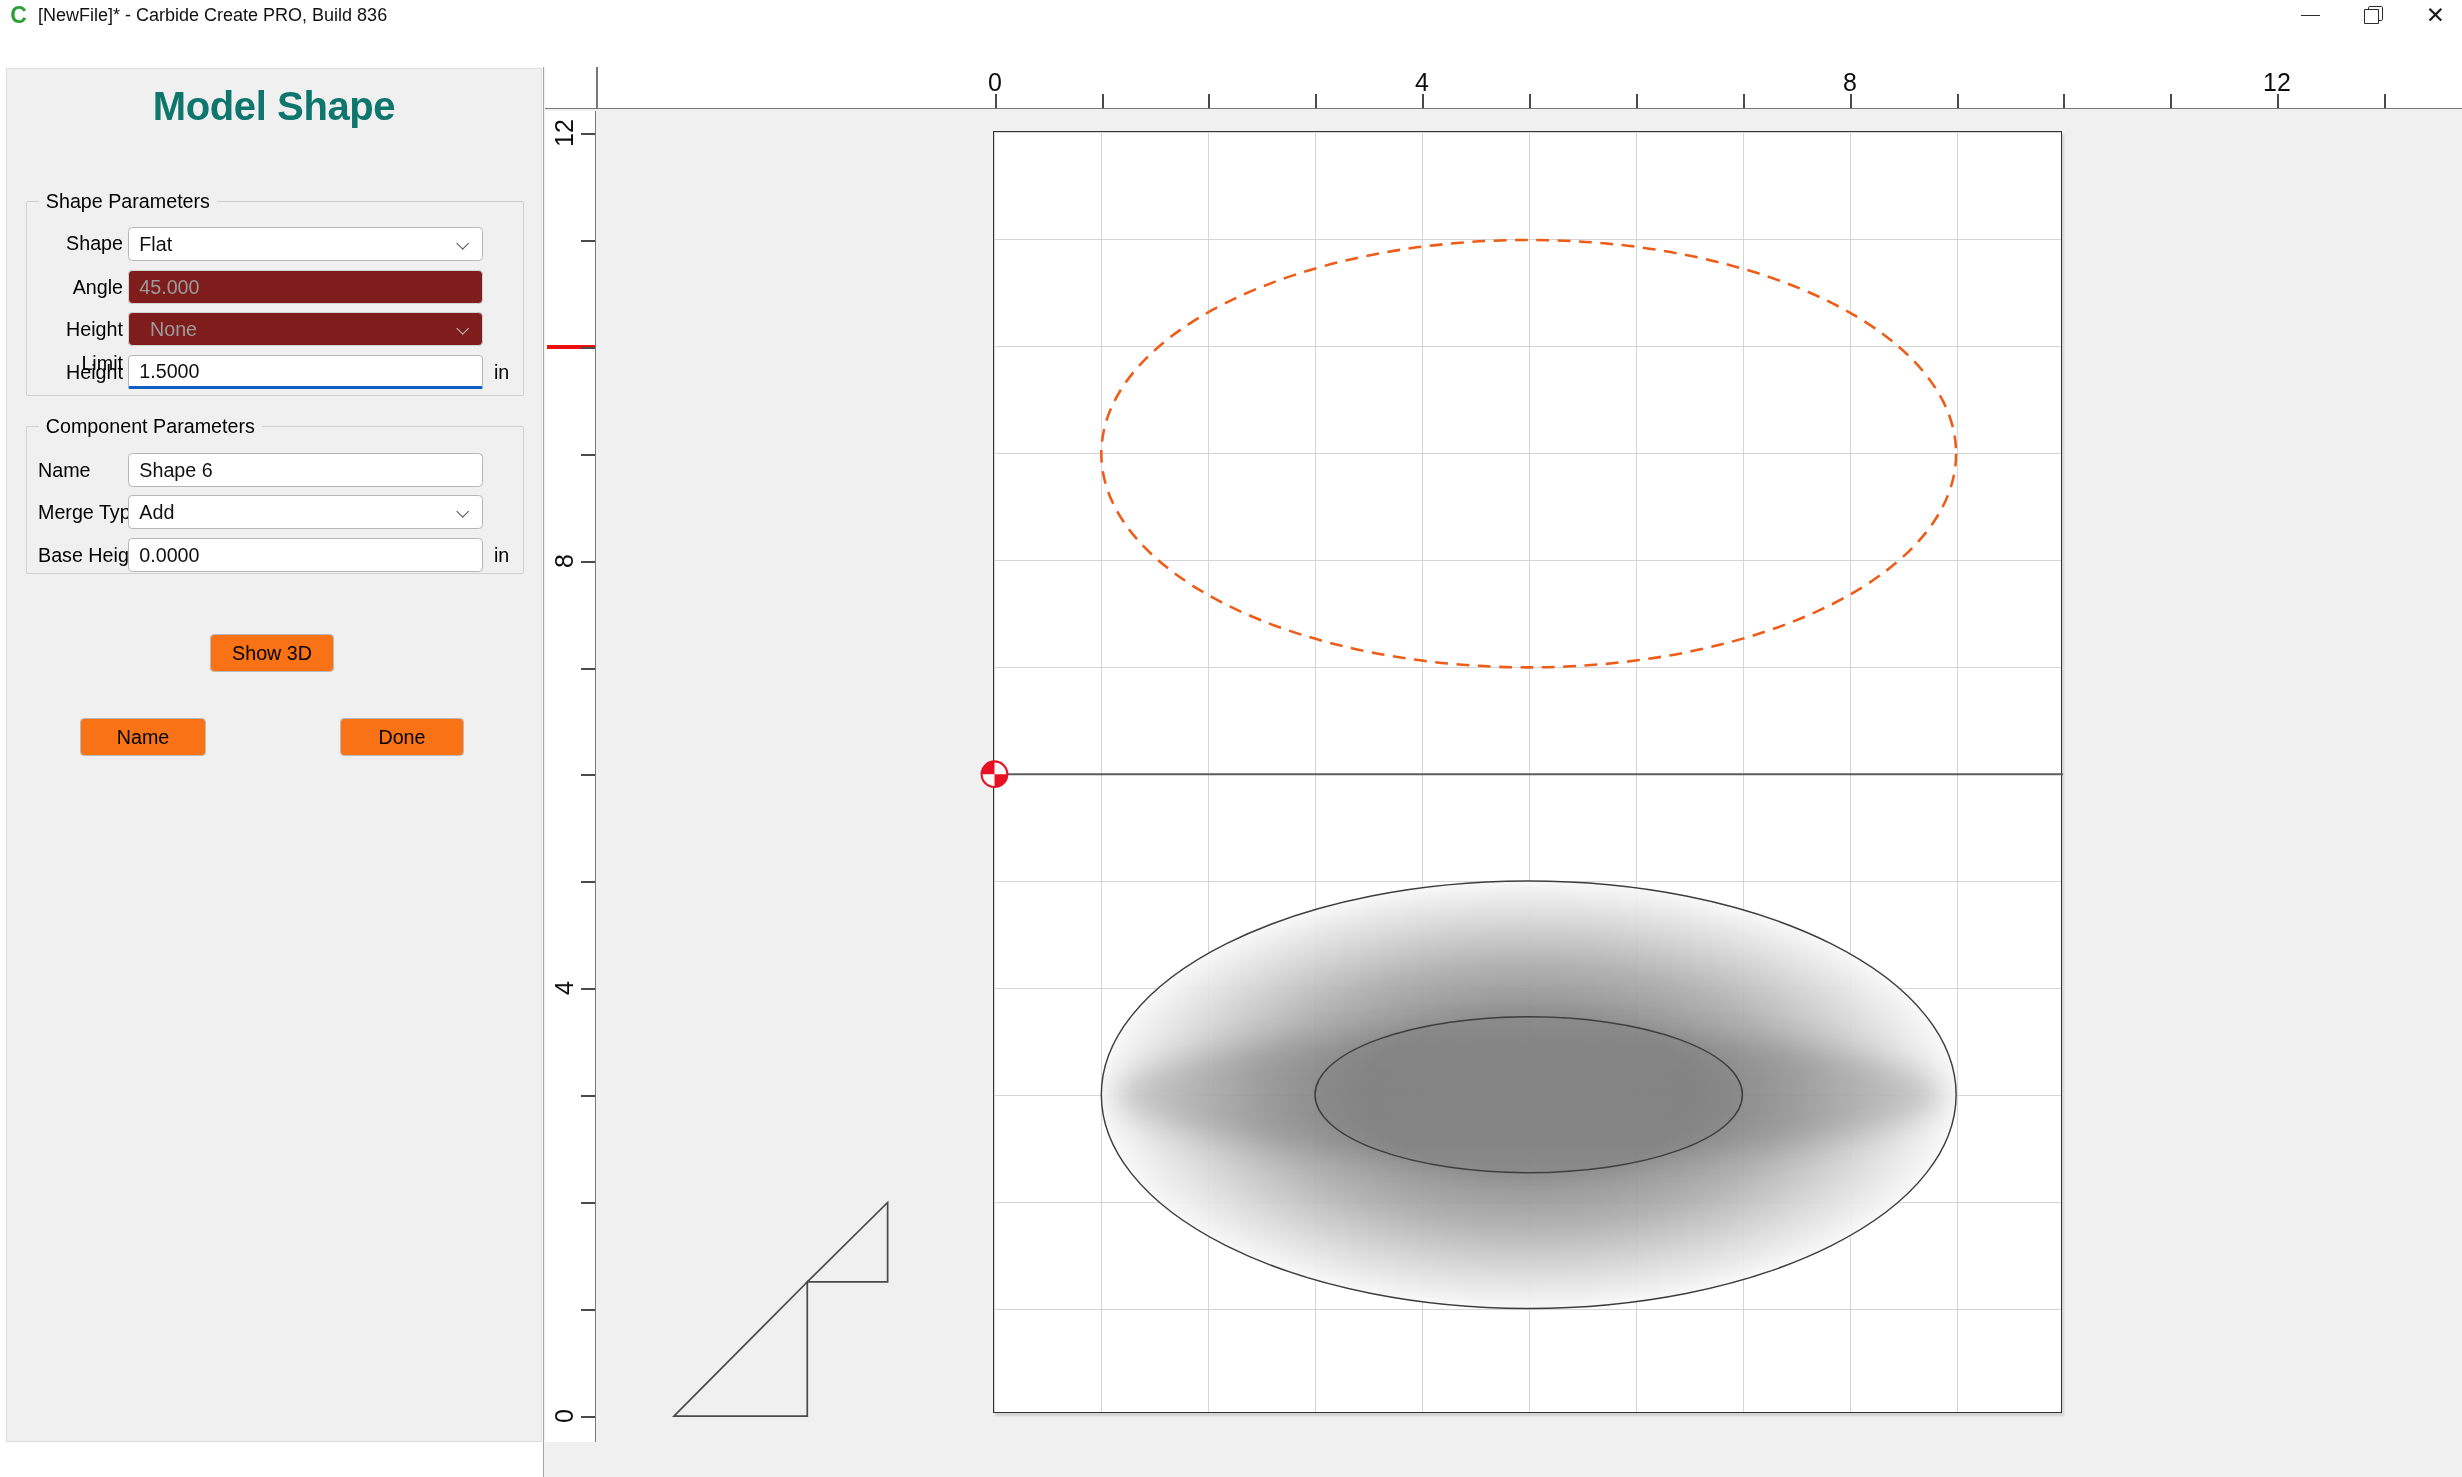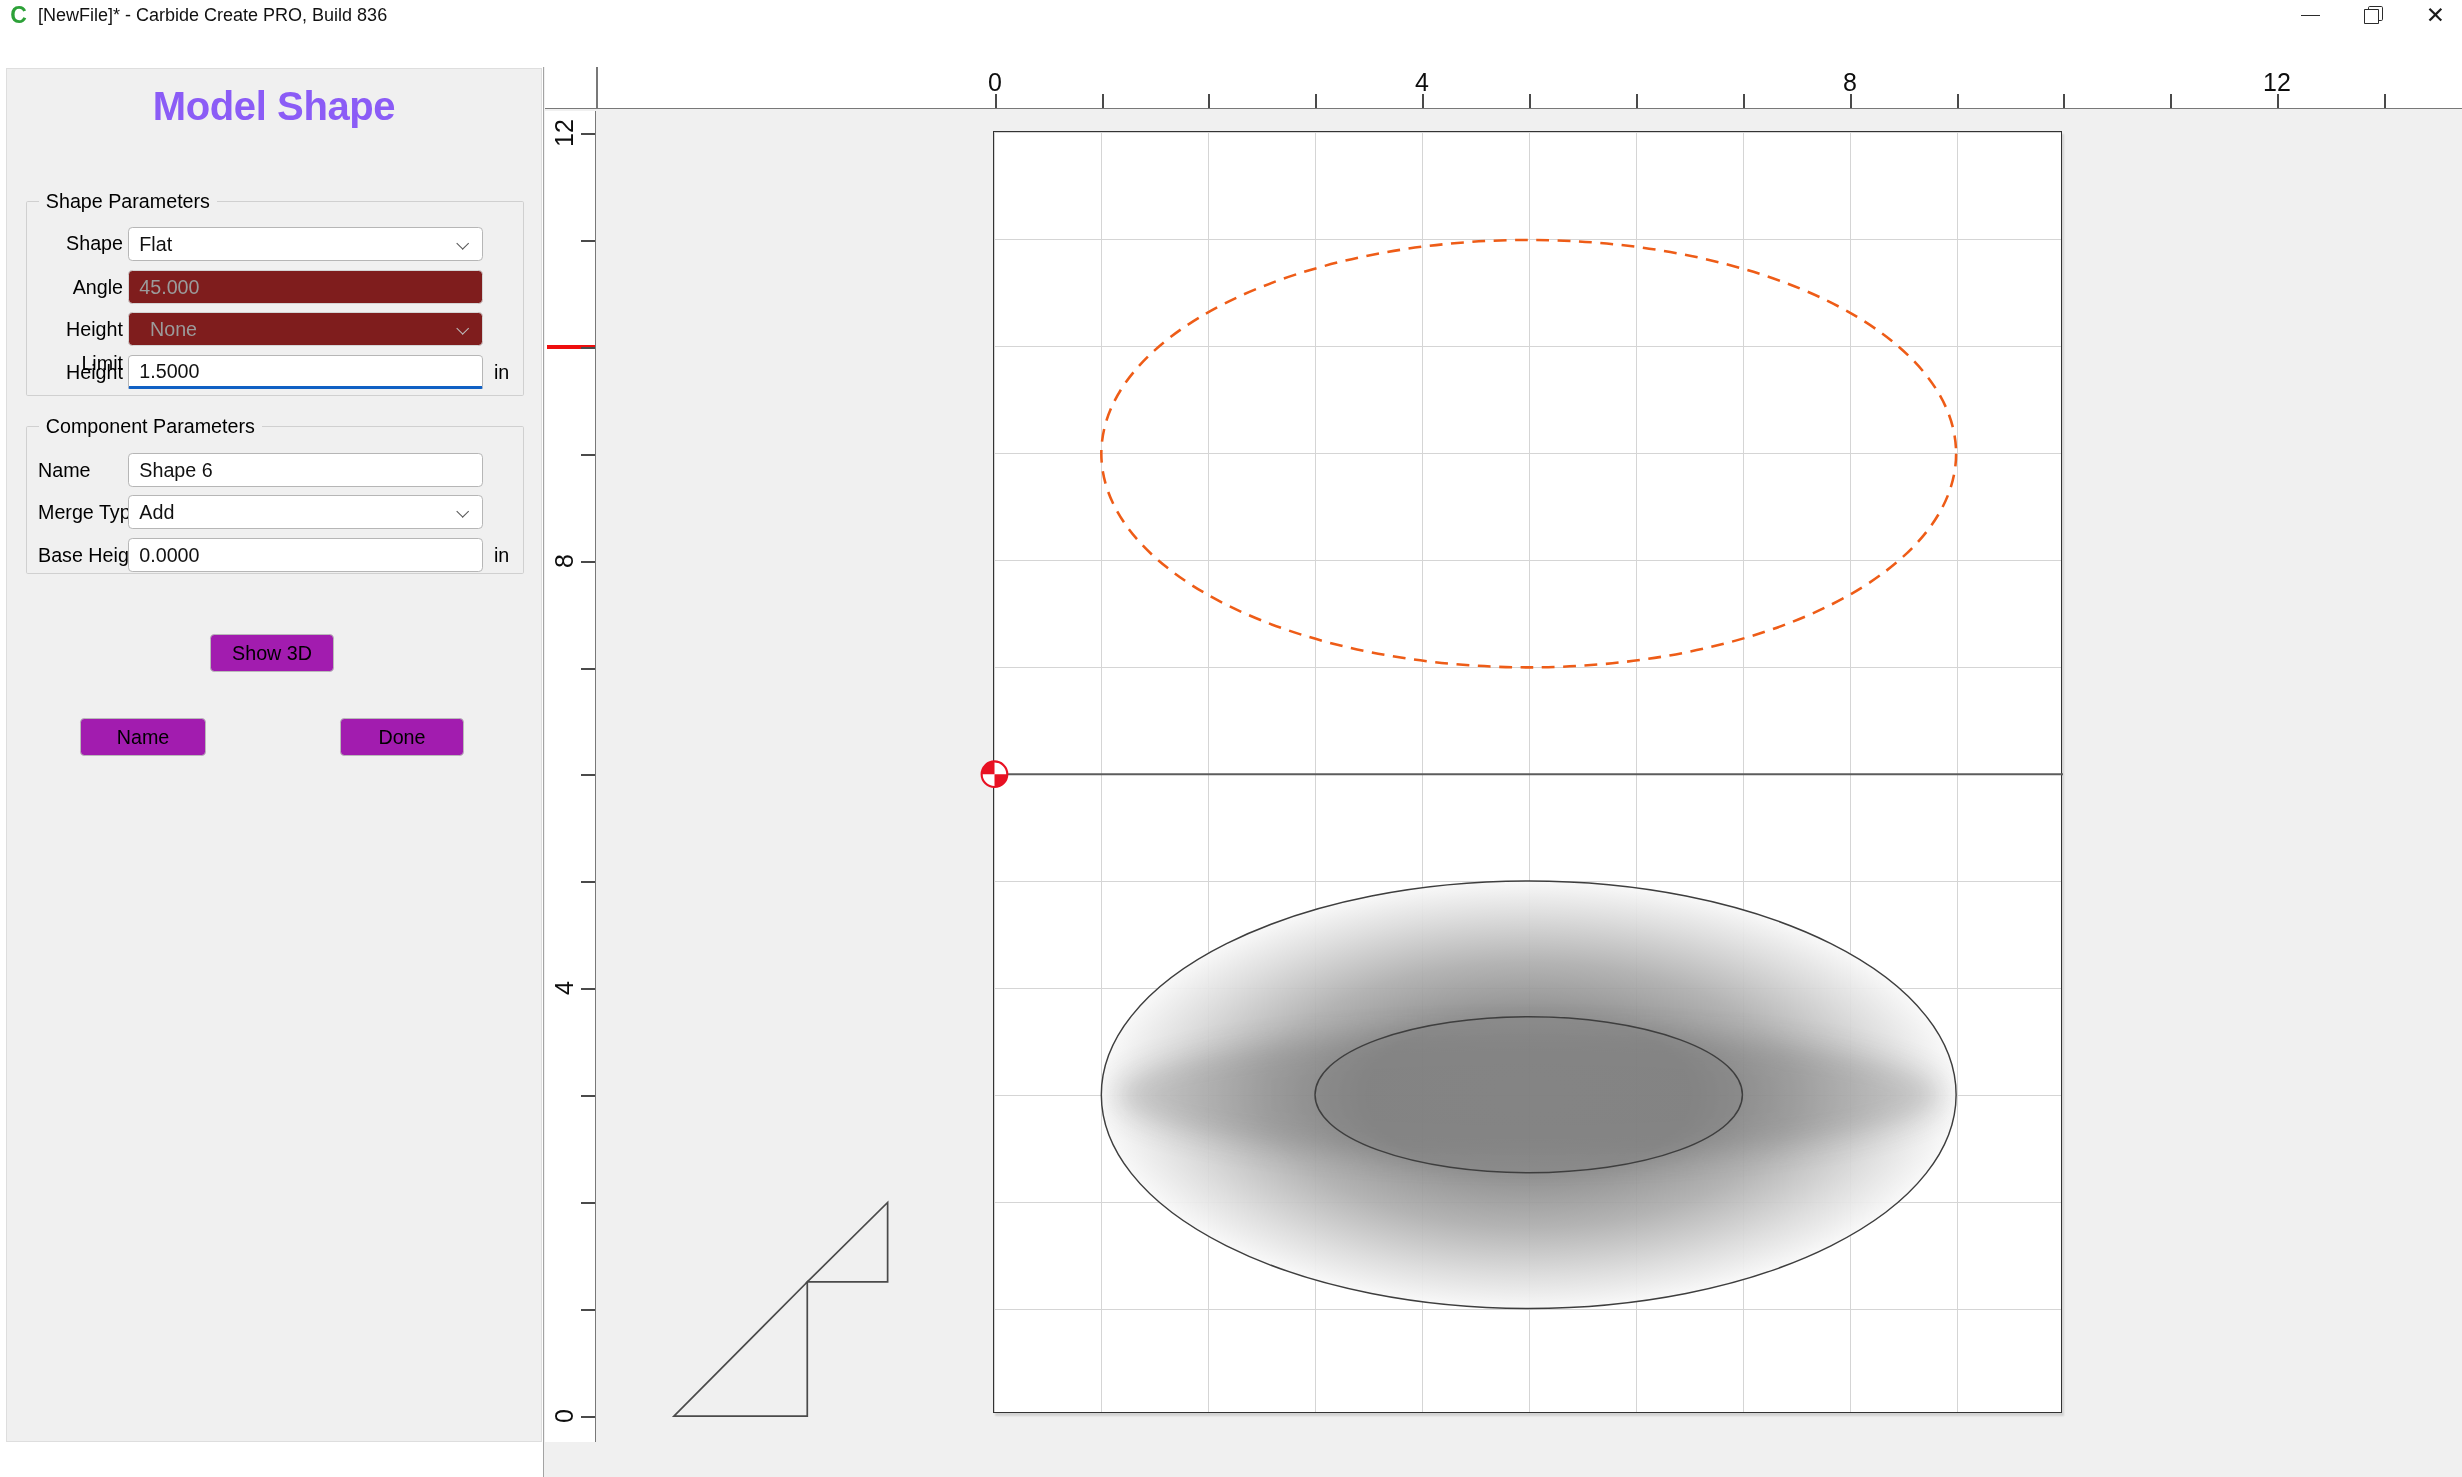--- a/index.html
+++ b/index.html
@@ -26,41 +26,41 @@
   
   .menubar { position:absolute; left:0; top:31px; width:2462px; height:36px; background:#ffffff;
              border-bottom:1.3px solid #c9c9c9; }
   .menu-item { position:absolute; top:0; height:34px; line-height:34px; font-size:19.7px; color:#000; }
   .menu-item .u { text-decoration:underline; text-underline-offset:2.6px; }
 
   
   .panel { position:absolute; left:6px; top:68px; width:536px; height:1374px;
            background:#f0f0f0; border:0.9px solid #dedede; }
   .panel-heading { position:absolute; left:0; top:15.4px; width:100%; text-align:center;
-                   font-size:40px; font-weight:700; color:#8b5cf6; letter-spacing:-0.4px; }
+                   font-size:40px; font-weight:700; color:#0f766e; letter-spacing:-0.4px; }
   .groupbox { position:absolute; border:0.9px solid #d0d0d0; border-radius:1.7px; }
   .group-legend { position:absolute; top:-12px; left:12px; background:#f0f0f0; padding:0 6.8px;
                   font-size:19.7px; color:#000; }
   .g1 { left:19px; top:132px; width:498px; height:195px; }
   .g2 { left:19px; top:357px; width:498px; height:148px; }
   .frm-label { position:absolute; font-size:19.7px; color:#000; height:34px; line-height:34px; }
   .lbl-r { width:96px; text-align:right; left:0; }
   .lbl-l { left:11px; text-align:left; }
   .textbox, .combobox { position:absolute; left:101px; width:355px; height:34px;
            background:#ffffff; border:1.3px solid #b6b6b6; border-radius:4.3px;
            font-family:"Liberation Sans", sans-serif;
            font-size:19.7px; color:#111; padding:0 10.3px; }
   .combobox { display:flex; align-items:center; }
   .chev { position:absolute; right:14.5px; top:11px; width:9.4px; height:9.4px;
           border-right:1.7px solid #555; border-bottom:1.7px solid #555; transform:rotate(45deg); }
   .disabled { background:#7f1d1d; border-color:#d4d4d4; color:#9b9b9b; }
   .disabled .chev { border-color:#bdbdbd; }
   .focusline { border-bottom:3px solid #1060c4; border-radius:4.3px 4.3px 1.7px 1.7px; }
   .unit { position:absolute; left:467px; font-size:19.7px; color:#000; height:34px; line-height:34px; }
-  .btn { position:absolute; background:#a21caf; border:1.3px solid #b9b9b9; border-radius:4.3px;
+  .btn { position:absolute; background:#f97316; border:1.3px solid #b9b9b9; border-radius:4.3px;
          font-family:"Liberation Sans", sans-serif; font-size:19.7px; color:#000;
          display:flex; align-items:center; justify-content:center; }
   .btn-show3d { left:203px; top:565px; width:124px; height:38px; }
   .btn-apply  { left:73px;  top:649px; width:126px; height:38px; }
   .btn-done   { left:333px; top:649px; width:124px; height:38px; }
 
   
   .workspace { position:absolute; left:543px; top:67px; width:1919px; height:1411px;
                background:#f0f0f0; border-left:1.3px solid #a3a3a3; }
   .stock { position:absolute; left:449px; top:64px; width:1069px; height:1282px;

